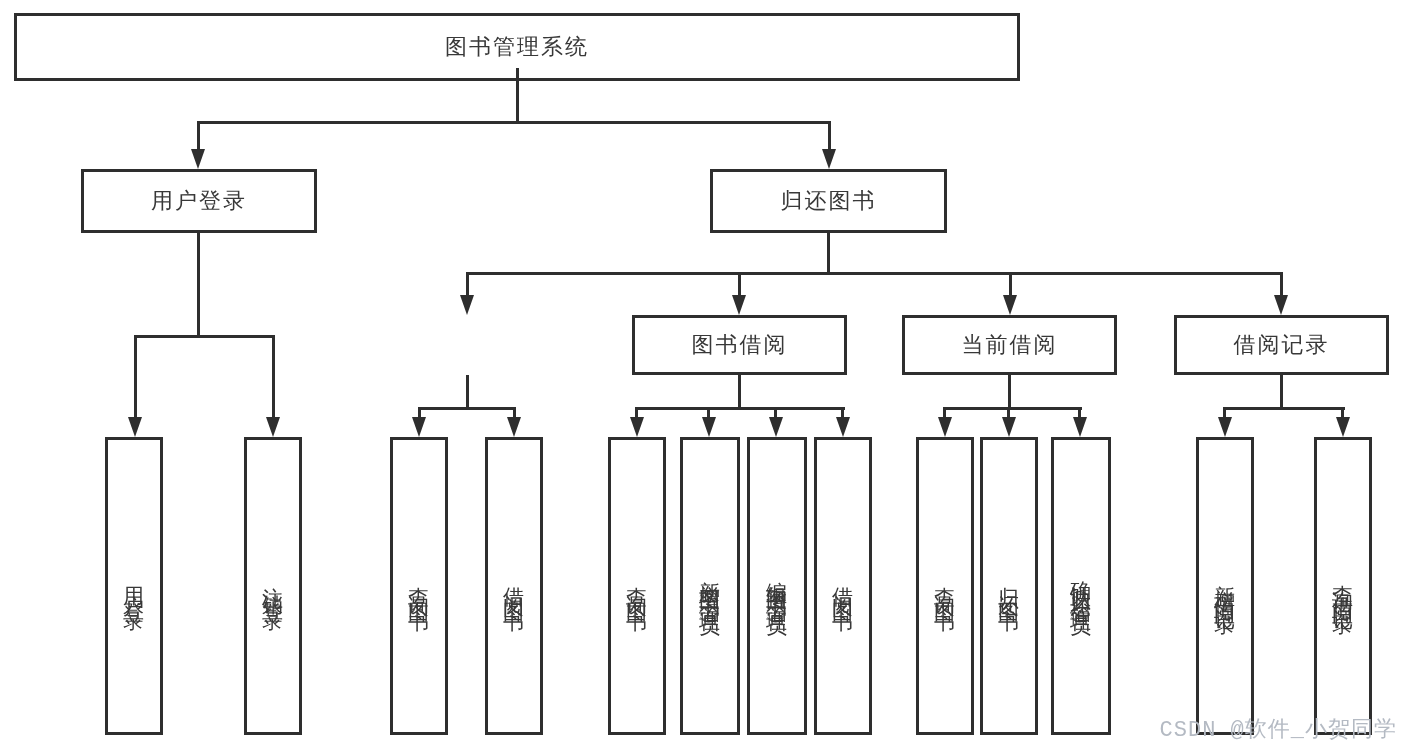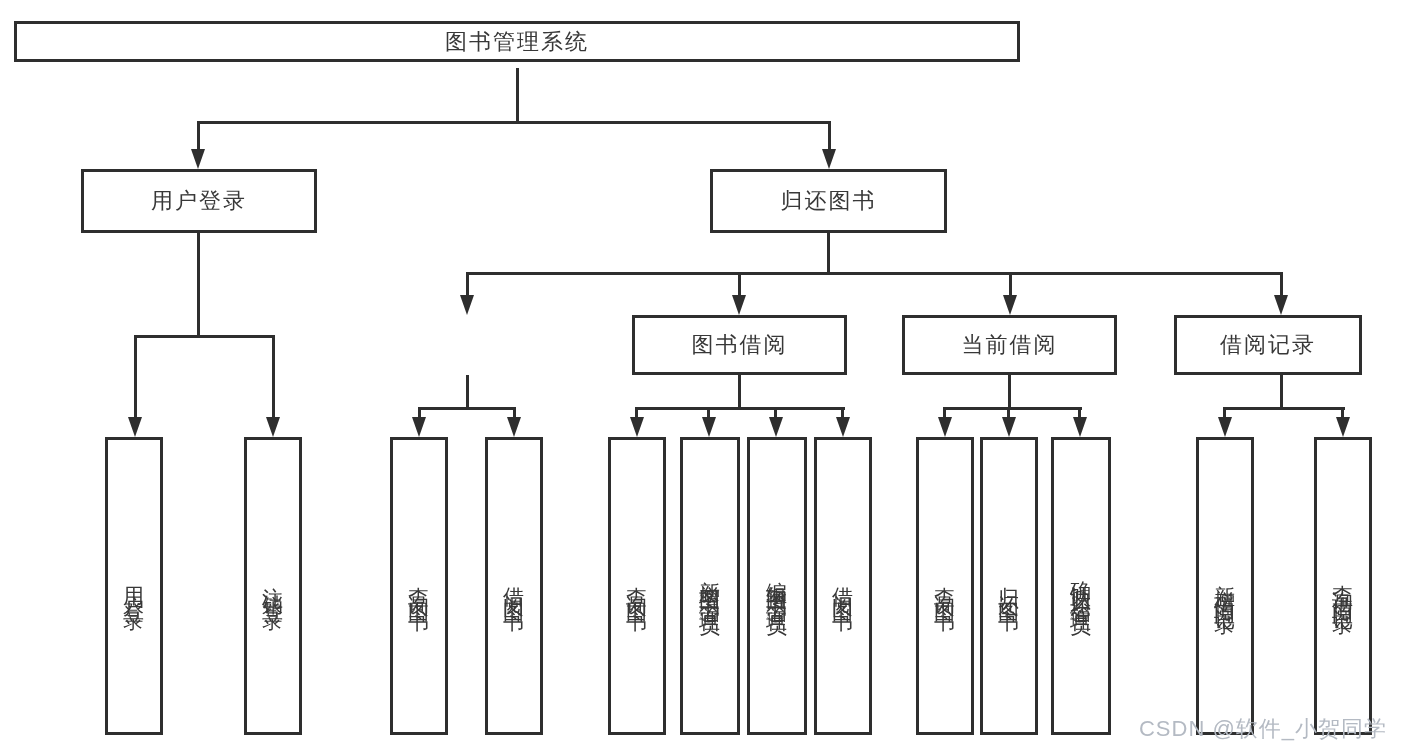--- a/index.html
+++ b/index.html
@@ -37,33 +37,34 @@
   .vline { width: 3px; }
   .arrow {
     position: absolute;
     width: 0; height: 0;
     border-left: 7px solid transparent;
     border-right: 7px solid transparent;
     border-top: 20px solid #2e2e2e;
   }
   .watermark {
     position: absolute;
-    right: 18px;
+    right: 8px;
     bottom: 3px;
     color: #b4bac3;
     font-size: 22px;
     letter-spacing: 1px;
+    font-family: Liberation Mono, monospace;
   }
 </style>
 </head>
 <body>
 
 <div id="canvas">
 
-  <div class="node" style="left:14px; top:13px; width:1006px; height:41px;margin-top:8px;">图书管理系统</div>
+  <div class="node" style="left:14px; top:13px; width:1006px; height:68px;">图书管理系统</div>
 
   <div class="vline" style="left:516px; top:68px; height:56px;"></div>
   <div class="hline" style="left:197px; top:121px; width:634px;"></div>
   <div class="vline" style="left:197px; top:121px; height:31px;"></div>
   <div class="arrow" style="left:191px; top:149px;"></div>
   <div class="vline" style="left:828px; top:121px; height:31px;"></div>
   <div class="arrow" style="left:822px; top:149px;"></div>
 
   <div class="node" style="left:81px; top:169px; width:236px; height:64px;">用户登录</div>
   <div class="node" style="left:710px; top:169px; width:237px; height:64px;">归还图书</div>
@@ -84,21 +85,21 @@
   <div class="arrow" style="left:460px; top:295px;"></div>
   <div class="vline" style="left:738px; top:272px; height:25px;"></div>
   <div class="arrow" style="left:732px; top:295px;"></div>
   <div class="vline" style="left:1009px; top:272px; height:25px;"></div>
   <div class="arrow" style="left:1003px; top:295px;"></div>
   <div class="vline" style="left:1280px; top:272px; height:25px;"></div>
   <div class="arrow" style="left:1274px; top:295px;"></div>
 
   <div class="node" style="left:632px; top:315px; width:215px; height:60px;">图书借阅</div>
   <div class="node" style="left:902px; top:315px; width:215px; height:60px;">当前借阅</div>
-  <div class="node" style="left:1174px; top:315px; width:188px; height:60px;">借阅记录</div>
+  <div class="node" style="left:1174px; top:315px; width:215px; height:60px;">借阅记录</div>
 
   <div class="vline" style="left:466px; top:375px; height:35px;"></div>
   <div class="hline" style="left:418px; top:407px; width:98px;"></div>
   <div class="vline" style="left:418px; top:407px; height:13px;"></div>
   <div class="arrow" style="left:412px; top:417px;"></div>
   <div class="vline" style="left:513px; top:407px; height:13px;"></div>
   <div class="arrow" style="left:507px; top:417px;"></div>
 
   <div class="node vnode" style="left:390px; top:437px; width:58px; height:298px;">查询图书</div>
   <div class="node vnode" style="left:485px; top:437px; width:58px; height:298px;">借阅图书</div>

